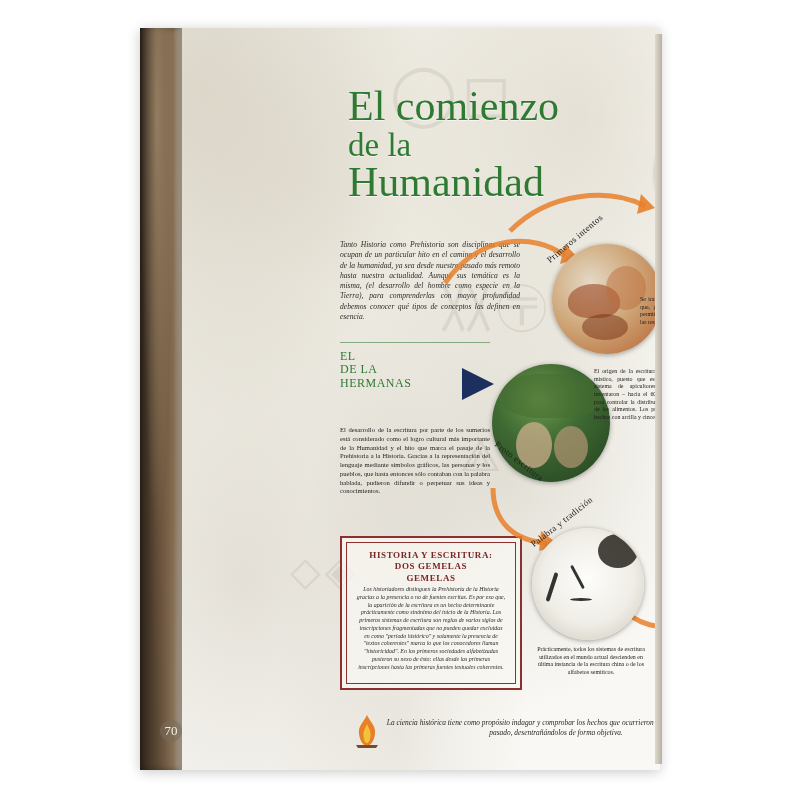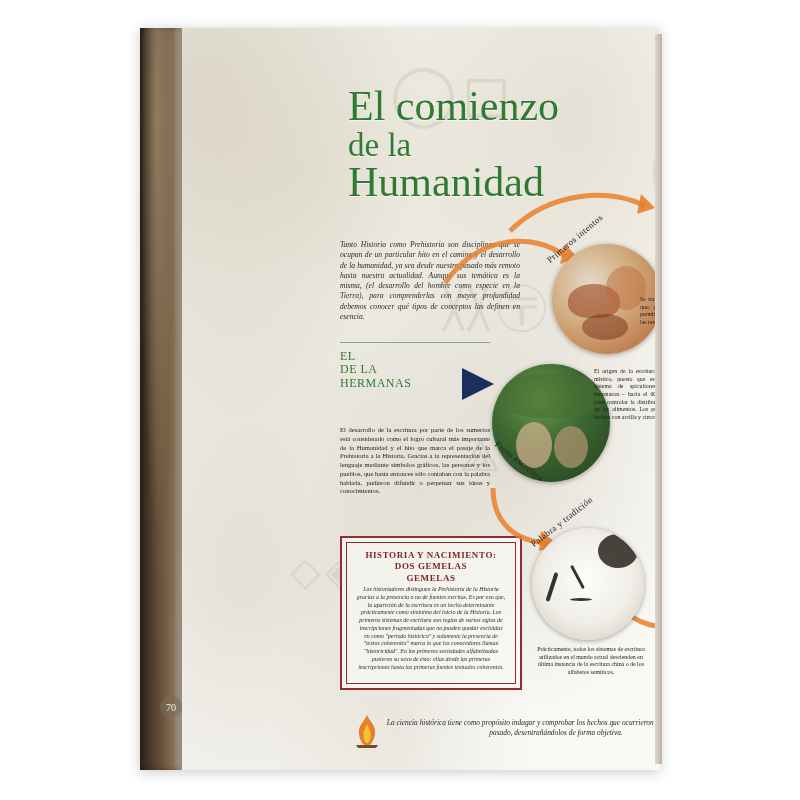--- a/index.html
+++ b/index.html
@@ -140,22 +140,22 @@
   
   .arrow{position:absolute;pointer-events:none;}
 
   
   .bottom{
     position:absolute;left:236px;top:690px;width:360px;
     text-align:center;font-size:7.4px;line-height:1.35;color:#1f1f1f;font-style:italic;
   }
   .flame{position:absolute;width:26px;height:34px;}
   .pagenum{
-    position:absolute;left:160px;top:696px;width:22px;height:22px;border-radius:50%;
-    background:rgba(120,110,90,0.55);color:#f2efe6;font-size:10px;
+    position:absolute;left:160px;top:720px;width:22px;height:22px;border-radius:50%;
+    background:rgba(120,110,90,0.55);color:#f2efe6;font-size:13px;
     display:flex;align-items:center;justify-content:center;text-align:center;
   }
 </style>
 </head>
 <body>
 
 <div class="page">
 
   <div class="spread">
 
@@ -178,21 +178,21 @@
       <div>EL</div>
       <div>DE LA</div>
       <div>HERMANAS</div>
     </div>
 
     <div class="body-left">El desarrollo de la escritura por parte de los sumerios está considerado como el logro cultural más importante de la Humanidad y el hito que marca el pasaje de la Prehistoria a la Historia. Gracias a la representación del lenguaje mediante símbolos gráficos, las personas y los pueblos, que hasta entonces sólo contaban con la palabra hablada, pudieron difundir o perpetuar sus ideas y conocimientos.</div>
 
     <div class="framebox">
       <div class="inner"></div>
       <h4>
-        <span>HISTORIA Y NACIMIENTO:</span><br>
+        <span>HISTORIA Y ESCRITURA:</span><br>
         <span>DOS GEMELAS</span><br>
         <span>GEMELAS</span>
       </h4>
       <p>Los historiadores distinguen la Prehistoria de la Historia gracias a la presencia o no de fuentes escritas. Es por eso que, la aparición de la escritura es un hecho determinante prácticamente como sinónimo del inicio de la Historia. Los primeros sistemas de escritura son reglas de varios siglos de inscripciones fragmentadas que no pueden quedar excluidas en como "período histórico" y solamente la presencia de "textos coherentes" marca lo que los conocedores llaman "historicidad". En los primeros sociedades alfabetizadas pusieron su nexo de ésto: ellas desde las primeras inscripciones hasta las primeras fuentes textuales coherentes.</p>
     </div>
 
     <svg class="arrow" style="left:300px;top:200px;width:140px;height:70px;" viewBox="0 0 140 70">
       <path d="M5,55 C40,5 95,5 125,28" stroke="#e8802a" stroke-width="5" fill="none" opacity="0.85"></path>
       <polygon points="125,16 138,30 120,36" fill="#e8802a" opacity="0.9"></polygon>
     </svg>

